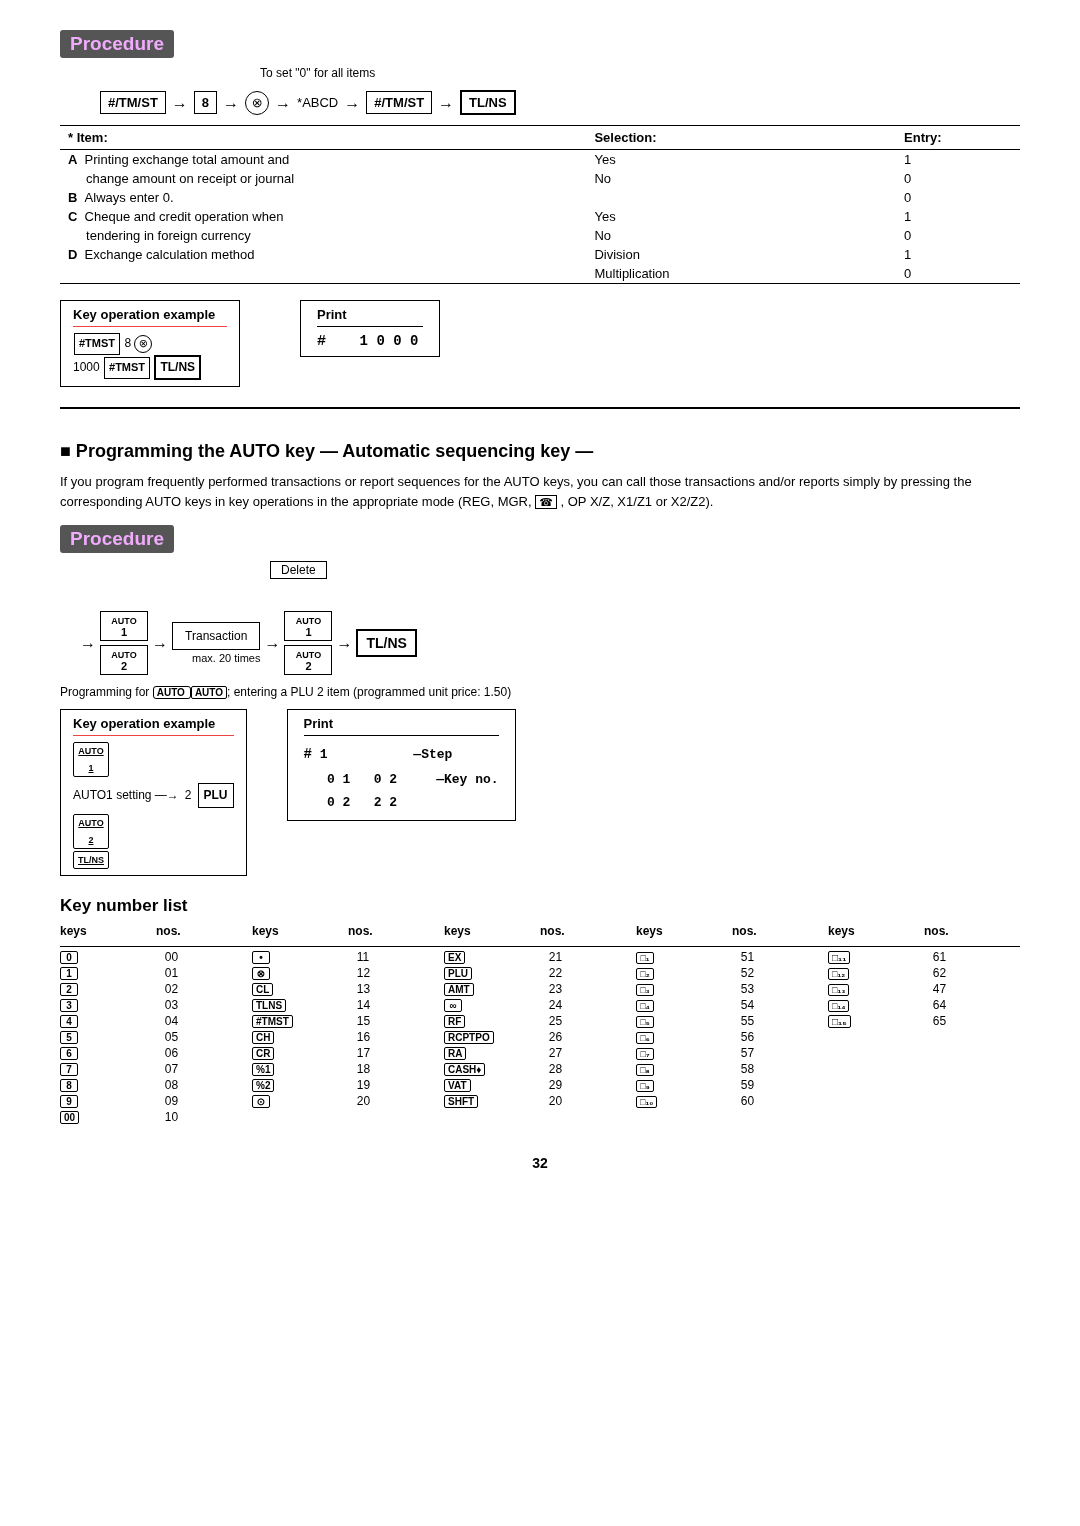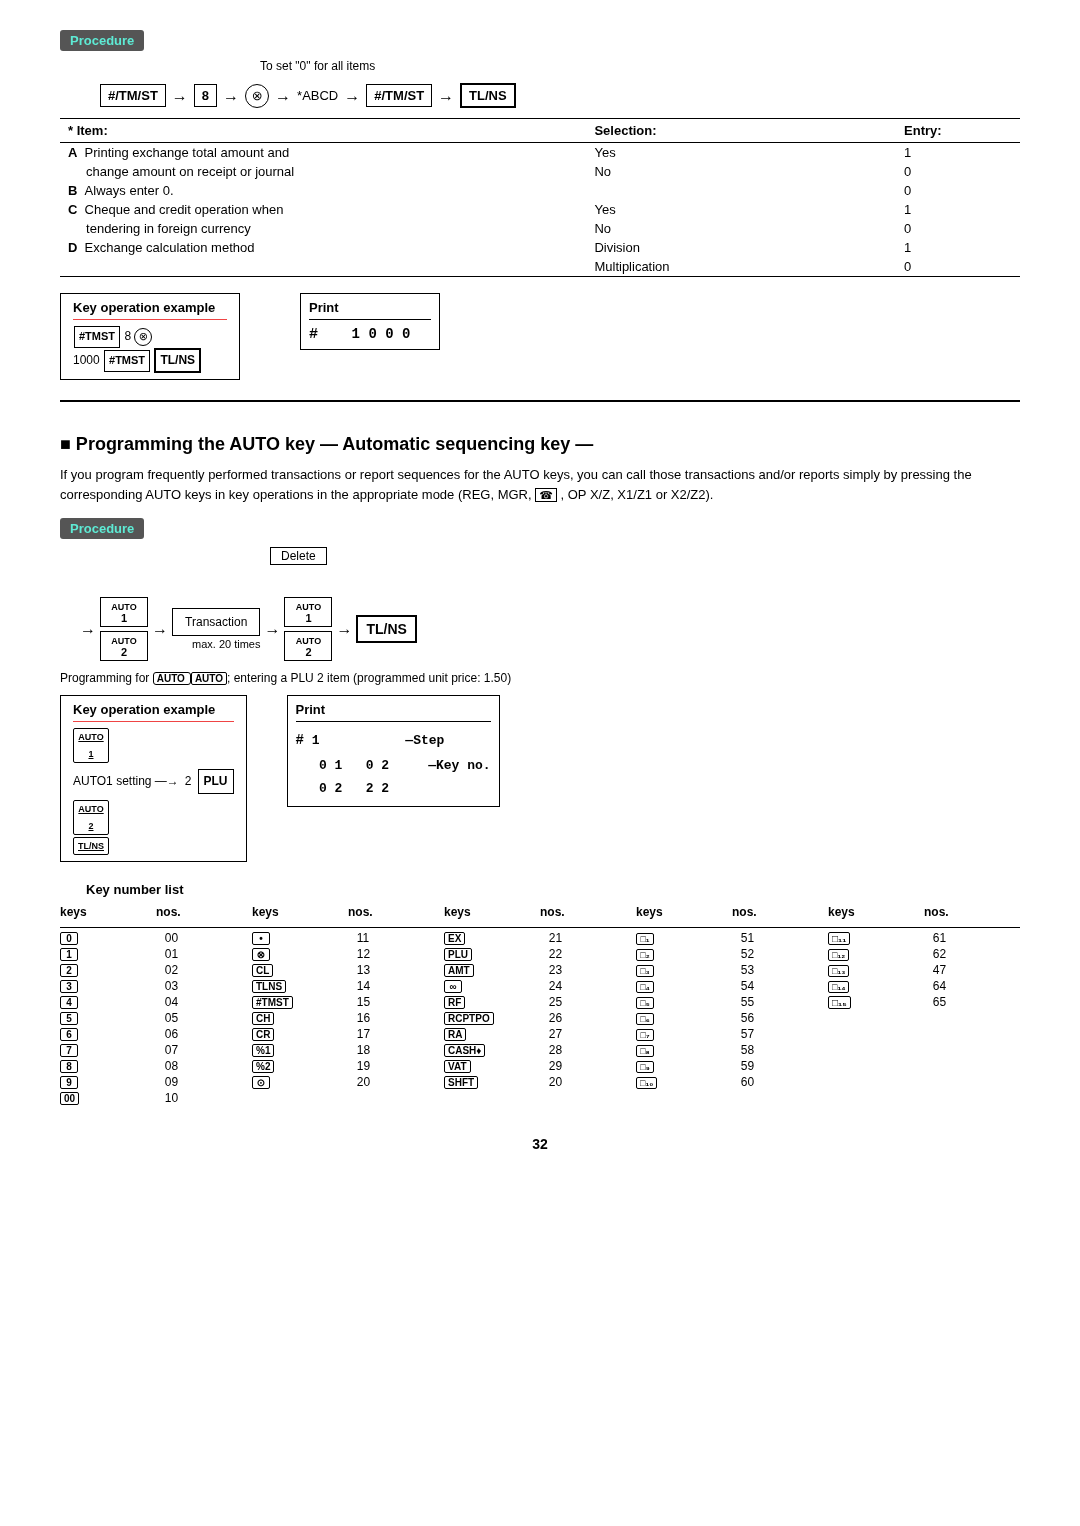--- a/index.html
+++ b/index.html
@@ -8,23 +8,23 @@
       font-family: Arial, sans-serif;
       font-size: 13px;
       color: #000;
       width: 1080px;
       min-height: 1526px;
       padding: 30px 60px;
     }
     .procedure-badge {
       display: inline-block;
       background: #555;
-      color: #5eead4;
-      font-weight: bold;
-      font-size: 13px;
+      color: #f0abfc;
+      font-weight: bold;
+      font-size: 19px;
       padding: 3px 10px;
       border-radius: 3px;
       margin-bottom: 8px;
     }
     .flow-diagram {
       display: flex;
       align-items: center;
       gap: 6px;
       margin: 10px 0 10px 40px;
       flex-wrap: nowrap;
@@ -109,21 +109,21 @@
     }
     .key-op-header {
       font-weight: bold;
       font-size: 13px;
       margin-bottom: 6px;
       border-bottom: 1px solid #ef4444;
       padding-bottom: 4px;
     }
     .print-box {
       border: 1px solid #000;
-      padding: 6px 8px;
+      padding: 6px 16px;
       min-width: 140px;
     }
     .print-header {
       font-weight: bold;
       font-size: 13px;
       margin-bottom: 6px;
       border-bottom: 1px solid #000;
       padding-bottom: 4px;
     }
     .print-content {
@@ -196,23 +196,22 @@
     .key-op2-section {
       display: flex;
       gap: 40px;
       align-items: flex-start;
       margin: 10px 0 20px 0;
     }
 
     
     .key-number-title {
       font-weight: bold;
-      font-size: 13px;
+      font-size: 17px;
       margin-bottom: 8px;
-      margin-left: 26px;
     }
     .key-number-table {
       display: flex;
       gap: 0;
       width: 100%;
     }
     .key-col {
       display: flex;
       flex-direction: column;
       flex: 1;

